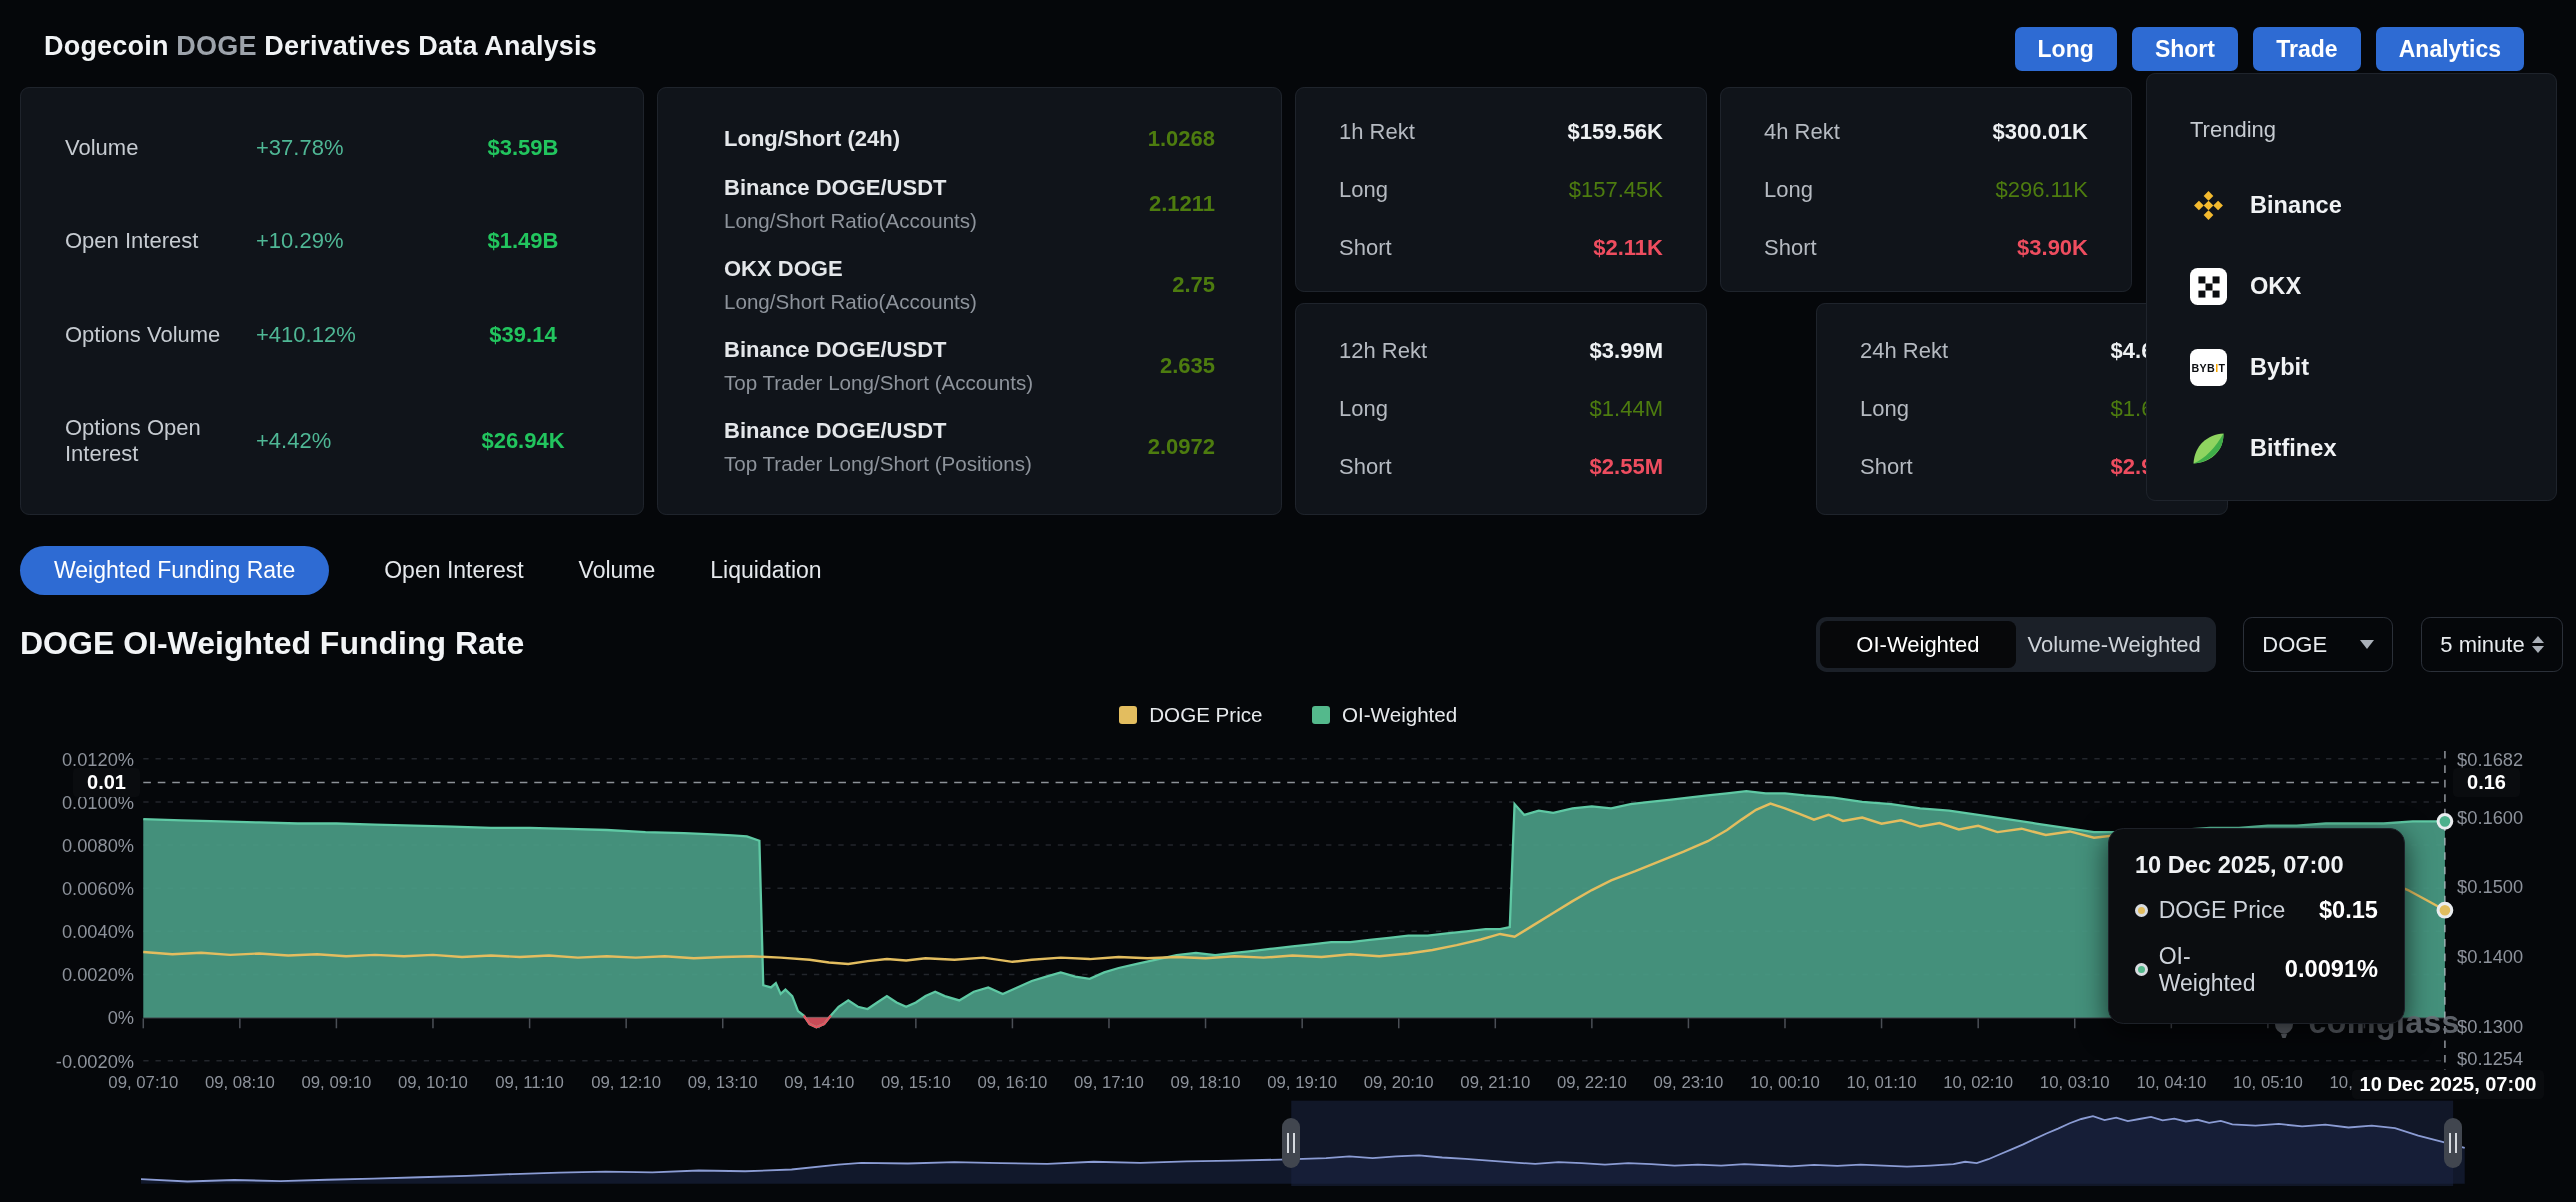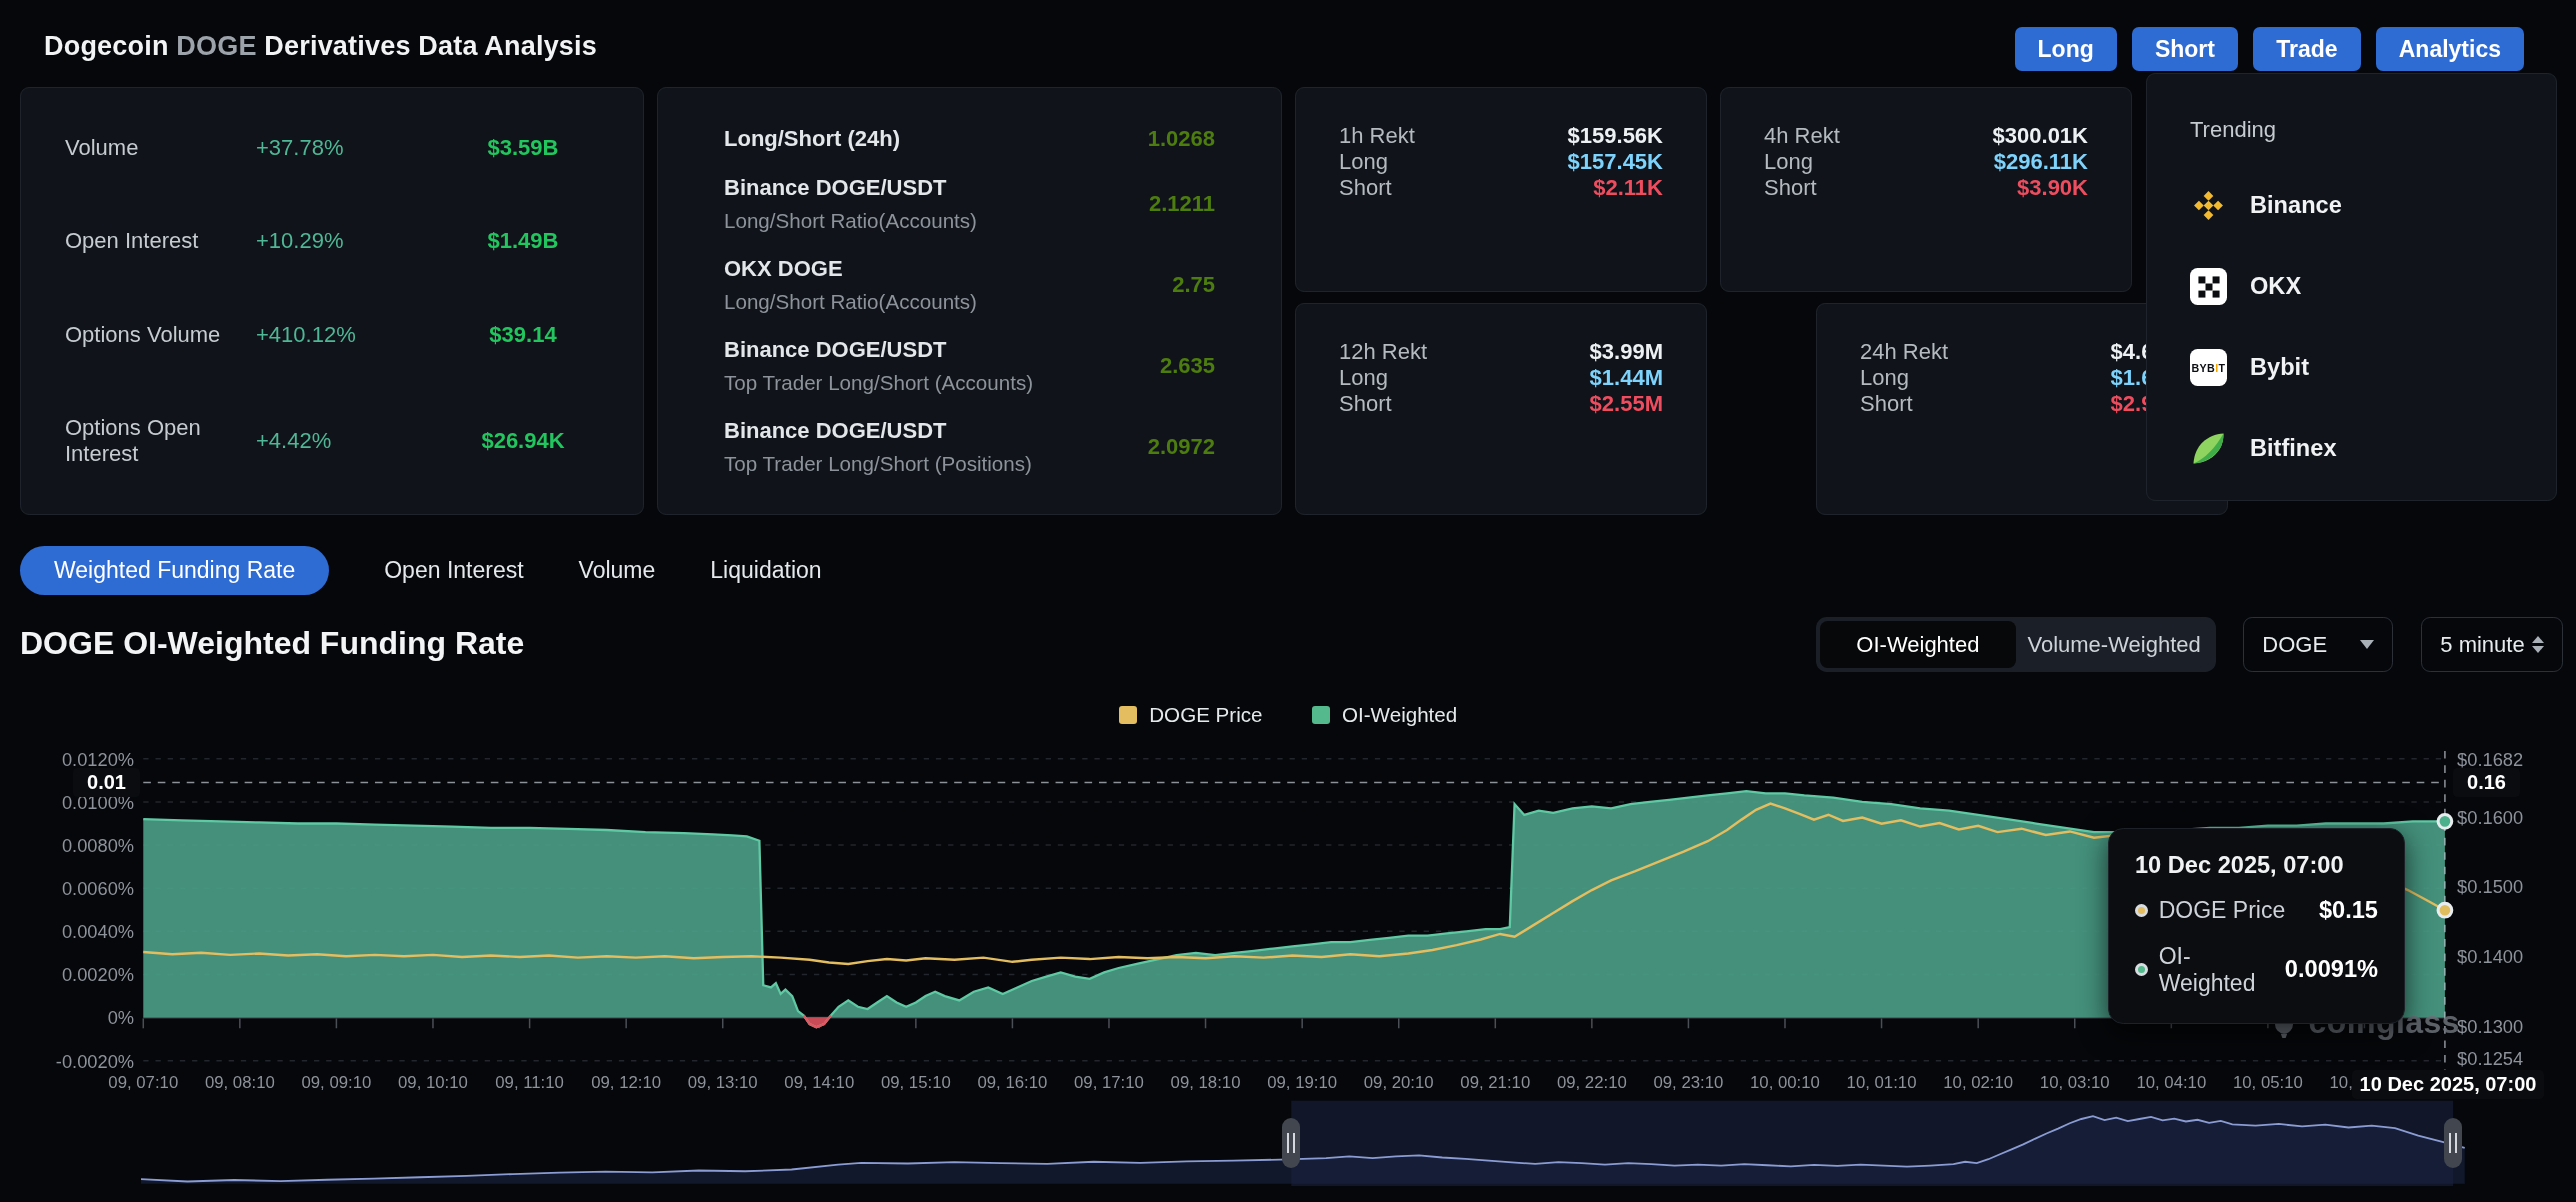--- a/index.html
+++ b/index.html
@@ -12,38 +12,38 @@
   .btn-blue { height:44px; padding:0 23px; background:#2e6bd3; border:none; border-radius:6.9px; color:#fff; font-size:23px; font-weight:700; font-family:"Liberation Sans",sans-serif; display:flex; align-items:center; cursor:pointer; }
 
   
   .card { position:absolute; background:#10141a; border:1.5px solid #1f242c; border-radius:9.1px; }
   #panel-stats   { left:20px;  top:87px; width:624px; height:428px; padding:47px 44px; display:flex; flex-direction:column; justify-content:space-between; }
   #panel-ratios  { left:657px; top:87px; width:625px; height:428px; padding:38px 66px; display:flex; flex-direction:column; justify-content:space-between; }
   #card-rekt-1h  { left:1295px; top:87px; width:412px; height:205px; }
   #card-rekt-4h  { left:1720px; top:87px; width:412px; height:205px; }
   #card-rekt-12h { left:1295px; top:303px; width:412px; height:212px; }
   #card-rekt-24h { left:1816px; top:303px; width:412px; height:212px; }
-  .rekt { padding:35px 43px; display:flex; flex-direction:column; justify-content:flex-start; }
+  .rekt { padding:35px 43px; display:flex; flex-direction:column; justify-content:center;gap:32px; }
   #panel-trending{ left:2146px; top:73px; width:411px; height:428px; padding:43px 43px; }
 
   .stat-row { display:flex; align-items:center; font-size:22px; }
   .stat-row .lbl { flex:1; color:#c6cbd1; }
   .stat-row .chg { width:191px; text-align:left; color:#4fb795; }
   .stat-row .val { width:152px; text-align:center; color:#22c55e; font-weight:700; }
 
   .ratio-row { display:flex; align-items:center; }
   .ratio-l { flex:1; }
   .rl-main { font-size:22px; color:#e4e7ea; font-weight:600; }
   .rl-sub  { font-size:20.6px; color:#8d939b; margin-top:7.6px; }
   .ratio-v { font-size:22px; color:#4d7c0f; font-weight:600; }
 
   .rekt-row { display:flex; align-items:center; font-size:22px; }
   .rekt-row .lbl { flex:1; color:#b5bac1; }
   .rekt-row .v-white { color:#eef1f3; font-weight:700; }
-  .rekt-row .v-green { color:#7dd3fc; font-weight:700; }
+  .rekt-row .v-green { color:#4d7c0f; font-weight:400; }
   .rekt-row .v-red   { color:#ee4d5f; font-weight:700; }
 
   .trend-title { font-size:22px; color:#c6cbd1; }
   .trend-item { display:flex; align-items:center; gap:23px; margin-top:44px; cursor:pointer; }
   .trend-item .nm { font-size:23.6px; font-weight:700; color:#f0f2f4; }
   .t-ico { width:37px; height:37px; flex:0 0 37px; }
   .okx-box,.bybit-box { width:37px; height:37px; background:#fff; border-radius:7.6px; display:flex; align-items:center; justify-content:center; }
   .bybit-box { font-size:10.7px; font-weight:800; color:#0b0d10; letter-spacing:0.4px; }
   .bybit-box .org { color:#f7a600; }
 

